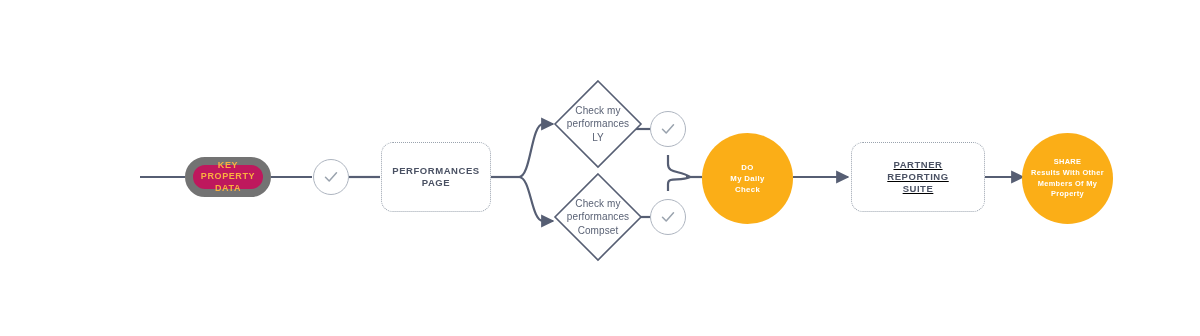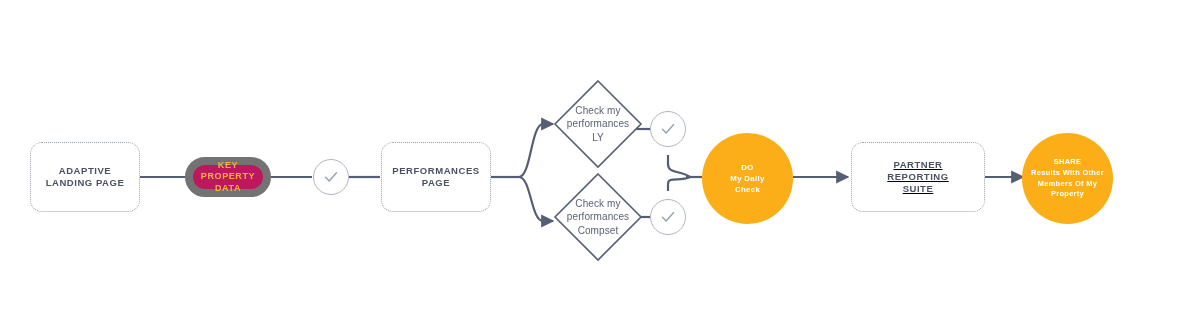--- a/index.html
+++ b/index.html
@@ -156,24 +156,20 @@
 
     <path d="M 668 191 L 668 184 C 668 176 680 182 690 177" fill="none" stroke="#565e73" stroke-width="2.2"></path>
 
     <line x1="686" y1="177" x2="702" y2="177" stroke="#565e73" stroke-width="2.2"></line>
 
     <line x1="793" y1="177" x2="848" y2="177" stroke="#565e73" stroke-width="2.2" marker-end="url(#arrow)"></line>
 
     <line x1="985" y1="177" x2="1023" y2="177" stroke="#565e73" stroke-width="2.2" marker-end="url(#arrow)"></line>
   </svg>
 
-  <div class="node box" style="left:30px; top:142px; width:110px; height:70px;">
-    <span class="node-label">ADAPTIVE
-LANDING PAGE</span>
-  </div>
 
   <div class="node pill" style="left:185px; top:157px; width:86px; height:40px;">
     <span class="node-label">KEY
 PROPERTY
 DATA</span>
   </div>
 
   <div class="node check-circle" style="left:313px; top:159px; width:36px; height:36px;">
     <svg width="18" height="18" viewBox="0 0 18 18">
       <path d="M 3.5 9.2 L 7.2 13 L 14.5 4.8" fill="none" stroke="#9aa3ae" stroke-width="1.5" stroke-linecap="round" stroke-linejoin="round"></path>

